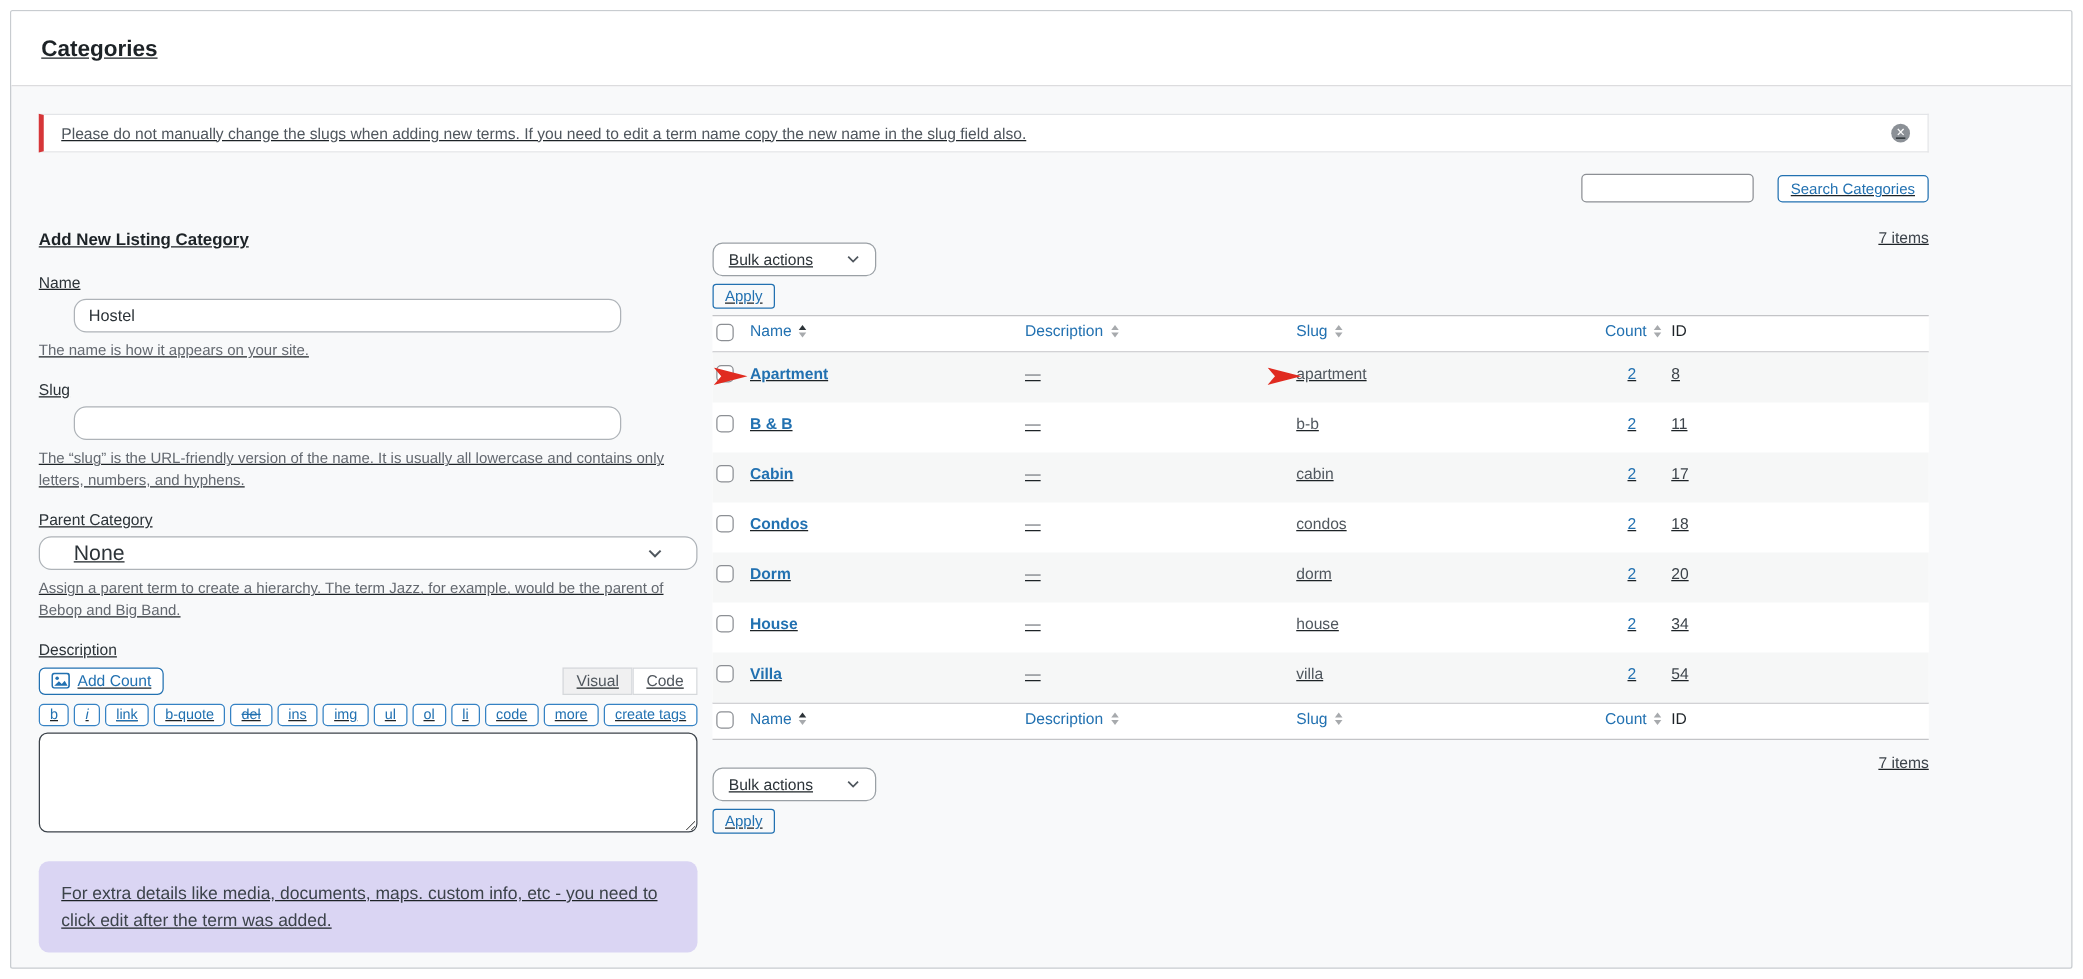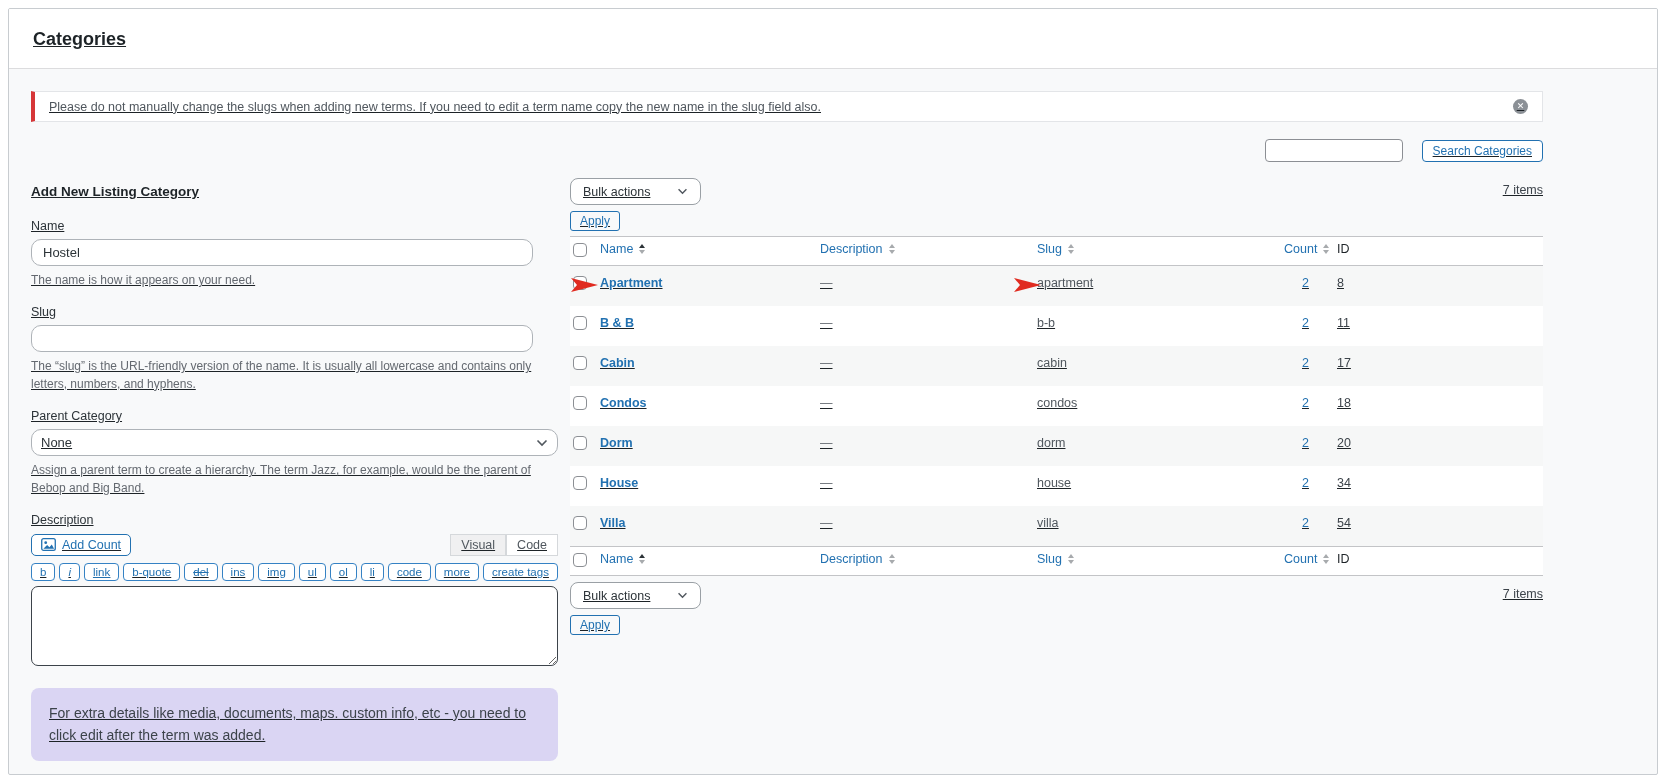--- a/index.html
+++ b/index.html
@@ -20,43 +20,43 @@
 
   .columns { display:flex; gap:12px; align-items:flex-start; }
   .left-col { width:527px; flex:none; }
   .right-col { flex:1; min-width:0; }
 
   
   .form-title { font-size:13.5px; font-weight:700; margin:6px 0 20px; }
   .f-label { display:block; font-size:12.5px; color:#2c3338; margin:16px 0 6px; }
   .f-label:first-of-type { margin-top:0; }
   .text-input { width:100%; height:27px; border:1px solid #aeb3b8; border-radius:10px; padding:0 11px; font-size:13px; color:#2c3338; background:#fff; font-family:inherit; }
-  .text-input.narrow { width:502px; }
+  .text-input.narrow { width:438px;margin-left:28px; }
   .help { font-size:12px; color:#646970; margin-top:6px; line-height:1.45; }
-  .select-box { height:27px; border:1px solid #aeb3b8; border-radius:10px; background:#fff; display:flex; align-items:center; justify-content:space-between; padding:0 9px; font-size:13px; color:#2c3338; cursor:pointer; }
+  .select-box { height:27px; border:1px solid #aeb3b8; border-radius:10px; background:#fff; display:flex; align-items:center; justify-content:space-between; padding:0 27px; font-size:17px; color:#2c3338; cursor:pointer; }
 
   .media-row { display:flex; justify-content:space-between; align-items:flex-end; margin-top:7px; }
   .add-media-btn { display:flex; align-items:center; gap:6px; background:#fff; border:1px solid var(--accent); border-radius:5px; color:var(--accent); font-size:12.5px; padding:3px 9px; cursor:pointer; font-family:inherit; }
   .tabs { display:flex; }
   .tab { font-size:12.5px; color:#50575e; padding:3px 10px; border:1px solid #d5d8db; background:#fff; cursor:pointer; font-family:inherit; }
   .tab.active { background:#f0f0f1; }
 
   .qt-toolbar { display:flex; gap:4px; margin-top:7px; }
   .qt-btn { background:#fff; border:1px solid #3582c4; border-radius:4px; color:var(--accent); font-size:11.5px; padding:2px 8px; cursor:pointer; white-space:nowrap; font-family:inherit; }
   .qt-btn.it { font-style:italic; }
   .qt-btn.un { text-decoration:underline; }
   .qt-btn.st { text-decoration:line-through; }
 
   .desc-textarea { width:100%; height:80px; margin-top:5px; border:1.5px solid #3c434a; border-radius:7px; background:#fff; resize:both; font-family:inherit; font-size:13px; padding:6px 8px; }
 
   .info-box { margin-top:18px; background:var(--info-bg); border-radius:8px; padding:15px 18px; font-size:14px; color:#3c434a; line-height:1.55; }
 
   
   .tbl-controls { display:flex; justify-content:space-between; align-items:flex-start; }
-  .tbl-controls .stack { display:flex; flex-direction:column; align-items:flex-start; }
+  .tbl-controls .stack { display:flex; flex-direction:column; align-items:flex-start;margin-top:16px; }
   .bulk-select { width:131px; height:27px; border:1px solid #9aa0a5; border-radius:8px; background:#fff; display:flex; align-items:center; justify-content:space-between; padding:0 12px; font-size:12.5px; color:#2c3338; cursor:pointer; }
   .apply-btn { margin-top:6px; background:transparent; border:1px solid var(--accent); border-radius:3px; color:var(--accent); font-size:12px; padding:2px 9px; cursor:pointer; font-family:inherit; }
   .items-count { font-size:12.5px; color:#3c434a; padding-top:5px; }
 
   .listing-table { margin-top:5px; background:#fff; border-top:1px solid #c3c4c7; border-bottom:1px solid #c3c4c7; }
   .t-row { display:grid; grid-template-columns:30px 220px 217px 247px 53px 1fr; align-items:start; }
   .t-hrow { padding:5px 0; font-size:12.5px; }
   .t-hrow.head { border-bottom:1px solid #c3c4c7; }
   .t-hrow.foot { border-top:1px solid #c3c4c7; }
   .col-label { color:var(--accent); cursor:pointer; display:inline-flex; align-items:center; }
@@ -99,21 +99,21 @@
       <button class="btn-outline">Search Categories</button>
     </div>
 
     <div class="columns">
 
       <div class="left-col">
         <div class="form-title">Add New Listing Category</div>
 
         <label class="f-label">Name</label>
         <input class="text-input narrow" value="Hostel" style="">
-        <div class="help">The name is how it appears on your need.</div>
+        <div class="help">The name is how it appears on your site.</div>
 
         <label class="f-label">Slug</label>
         <input class="text-input narrow" value="" style="">
         <div class="help">The “slug” is the URL-friendly version of the name. It is usually all lowercase and contains only letters, numbers, and hyphens.</div>
 
         <label class="f-label">Parent Category</label>
         <div class="select-box">
           <span>None</span>
           <svg width="12" height="8" viewBox="0 0 12 8">
               <polyline points="1.5,1.5 6,6 10.5,1.5" fill="none" stroke="#50575e" stroke-width="1.6"></polyline>

